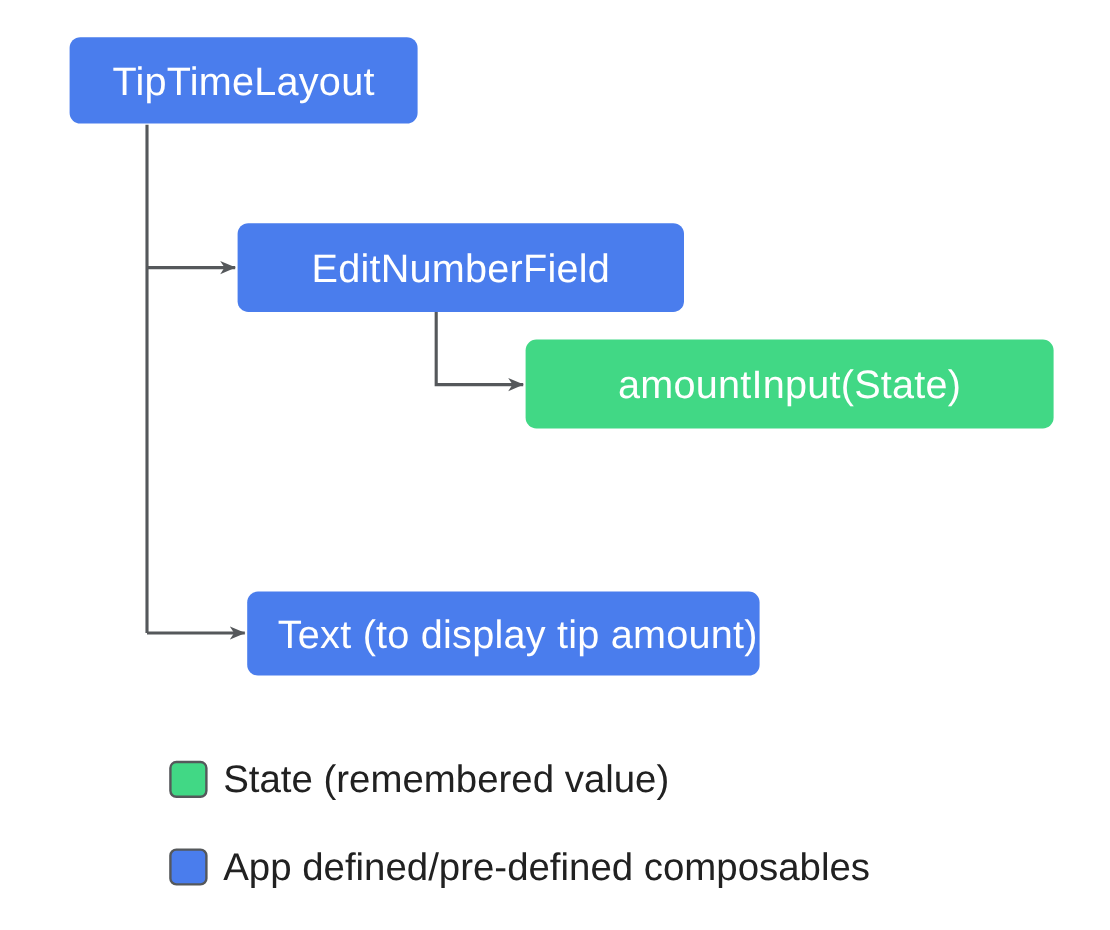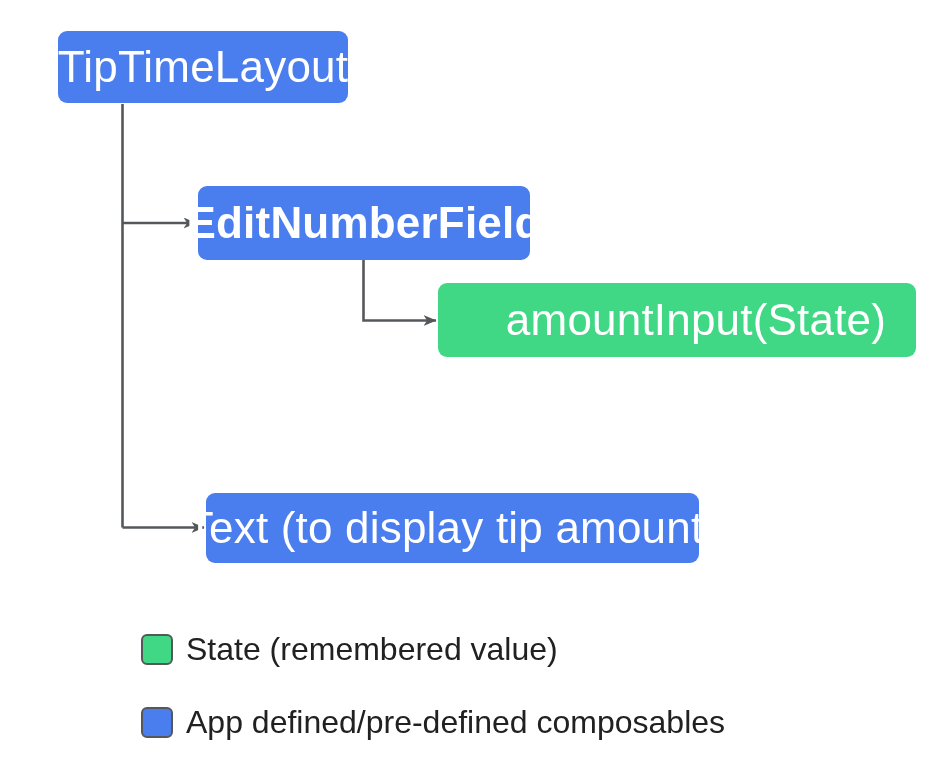--- a/index.html
+++ b/index.html
@@ -28,32 +28,32 @@
     stroke: var(--line, #55585B);
     stroke-width: 2.6px;
   }
   .node {
     position: absolute;
     display: flex;
     align-items: center;
     justify-content: center;
     border-radius: 9px;
     color: var(--node-text, #ffffff);
-    font-size: 44px;
+    font-size: 33px;
     line-height: 1;
     white-space: nowrap;
     letter-spacing: 0.2px;
   }
   .node.blue { background: var(--composable, #4A7DED); }
-  .node.green { background: var(--state, #41D885); padding-left: 38px; }
+  .node.green { background: var(--state, #41D885); }
 
   .node-tiptimelayout   { left: 58px;  top: 31px;  width: 290px; height: 72px; }
-  .node-editnumberfield { left: 198px; top: 186px; width: 332px; height: 74px; font-weight: bold; }
+  .node-editnumberfield { left: 198px; top: 186px; width: 372px; height: 74px; }
   .node-amountinput     { left: 438px; top: 283px; width: 440px; height: 74px; }
-  .node-textdisplay     { left: 206px; top: 493px; width: 493px; height: 70px; }
+  .node-textdisplay     { left: 206px; top: 493px; width: 403px; height: 70px; padding-left: 24px; }
 
   .legend-row {
     position: absolute;
     left: 141px;
     display: flex;
     align-items: center;
     gap: 13px;
     height: 34px;
   }
   .legend-row-state { top: 632px; }

